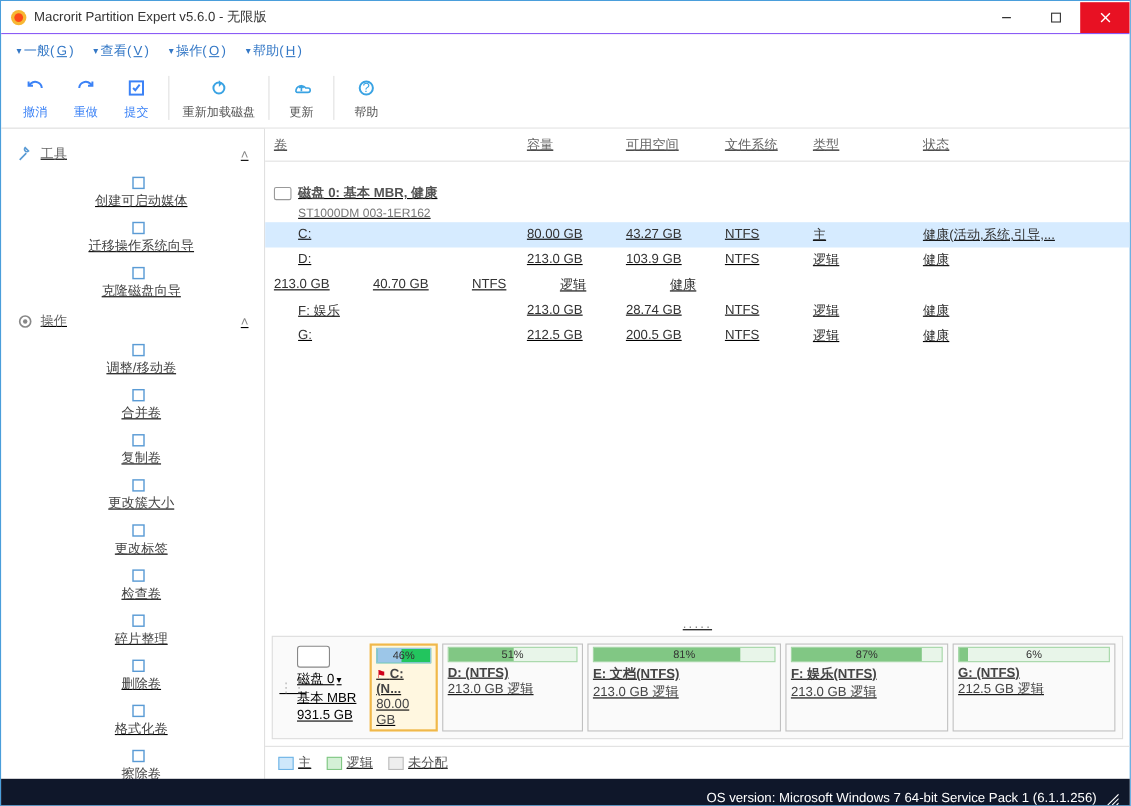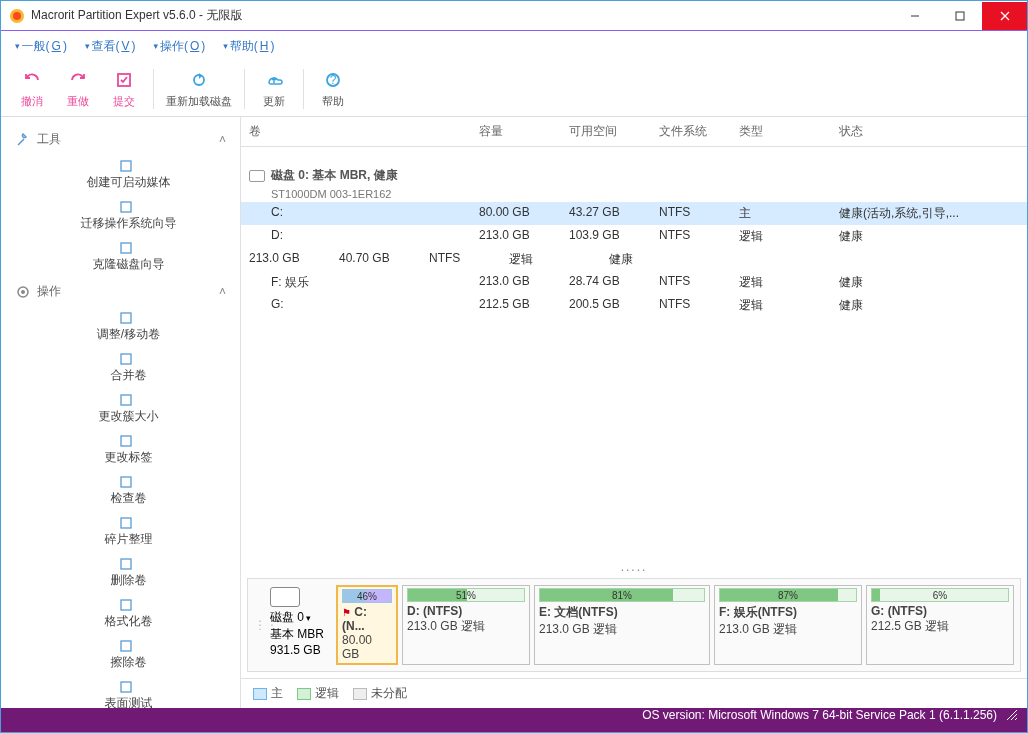--- a/index.html
+++ b/index.html
@@ -7,25 +7,25 @@
 .titlebar { height: 30px; background: #fff; display: flex; align-items: center; padding: 0 0 0 8px; border-bottom: 1px solid #8b5cf6; }
 .titlebar-icon { width: 16px; height: 16px; margin-right: 6px; }
 .titlebar-title { flex: 1; color: #333; font-size: 12px; }
 .win-btn { width: 45px; height: 28px; display: flex; align-items: center; justify-content: center; cursor: pointer; }
 .win-btn.close { background: #e81123; color: #fff; }
 .menubar { height: 30px; display: flex; align-items: center; padding: 0 14px; gap: 18px; color: #3478c6; }
 .menu-item { cursor: pointer; display: flex; align-items: center; gap: 2px; }
 .menu-item .u { text-decoration: underline; }
 .toolbar { height: 56px; display: flex; align-items: center; padding: 0 10px; gap: 4px; border-bottom: 1px solid #ddd; }
 .tb-btn { display: flex; flex-direction: column; align-items: center; justify-content: center; min-width: 42px; height: 50px; padding: 0 4px; cursor: pointer; color: #555; }
-.tb-btn.disabled { color: #ec4899; }
+.tb-btn.disabled { color: #3b82f6; }
 .tb-btn .ic { width: 24px; height: 24px; display: flex; align-items: center; justify-content: center; }
 .tb-btn .lbl { font-size: 11px; margin-top: 2px; }
 .tb-sep { width: 1px; height: 40px; background: #e0e0e0; margin: 0 4px; }
-.content { flex: 1; display: flex; min-height: 0; }
+.content { flex: 1; display: flex; min-height: 0; text-decoration: underline; }
 .sidebar { width: 240px; border-right: 1px solid #e0e0e0; overflow-y: auto; padding: 8px 0; }
 .side-group-hdr { display: flex; align-items: center; padding: 6px 14px; color: #666; font-size: 13px; }
 .side-group-hdr .ic { width: 16px; height: 16px; margin-right: 6px; }
 .side-group-hdr .chev { margin-left: auto; color: #888; }
 .side-item { display: flex; align-items: center; padding: 4px 14px 4px 30px; cursor: pointer; color: #444; flex-direction: column; }
 .side-item .ic { width: 16px; height: 16px; margin-right: 6px; display: flex; align-items: center; justify-content: center; }
 .main { flex: 1; display: flex; flex-direction: column; min-width: 0; }
 .vol-header { display: flex; background: #fff; border-bottom: 1px solid #e0e0e0; padding: 6px 0; color: #666; font-size: 12px; }
 .vol-header > div { padding: 0 8px; }
 .col-vol { width: 230px; }
@@ -45,26 +45,26 @@
 .dots { text-align: center; color: #888; padding: 4px 0; letter-spacing: 2px; }
 .diskmap { border: 1px solid #ddd; margin: 0 6px 6px 6px; padding: 6px; display: flex; gap: 4px; background: #fafafa; }
 .dm-handle { width: 8px; display: flex; align-items: center; color: #bbb; }
 .dm-disk { width: 78px; display: flex; flex-direction: column; align-items: flex-start; padding: 2px 4px; }
 .dm-disk .dicon { width: 30px; height: 20px; border: 1px solid #888; border-radius: 3px; background: #fff; margin-bottom: 2px; }
 .dm-part { border: 1px solid #c0c0c0; padding: 2px 4px; display: flex; flex-direction: column; font-size: 11px; color: #444; position: relative; }
 .dm-part.sel { border: 2px solid #f0b84a; background: #fff7e0; }
 .dm-bar { height: 14px; background: #e8f5e9; border: 1px solid #a5d6a7; position: relative; margin-bottom: 2px; }
 .dm-bar .fill { height: 100%; background: #81c784; }
 .dm-bar .pct { position: absolute; left: 50%; top: 0; transform: translateX(-50%); font-size: 10px; color: #333; line-height: 14px; }
-.dm-part.sel .dm-bar { background: #c4b5fd; border-color: #9cc6e8; }
+.dm-part.sel .dm-bar { background: #22c55e; border-color: #9cc6e8; }
 .dm-part.sel .dm-bar .fill { background: #9cc6e8; }
 .dm-part .flag { color: #d0021b; font-size: 10px; }
 .legend { display: flex; align-items: center; gap: 14px; padding: 6px 12px; border-top: 1px solid #e0e0e0; color: #555; }
 .lg-sw { width: 14px; height: 12px; border: 1px solid #aaa; display: inline-block; margin-right: 4px; vertical-align: middle; }
-.statusbar { height: 24px; background: #701a75; color: #fff; display: flex; align-items: flex-start; justify-content: flex-end; padding: 0 10px; font-size: 12px; }
+.statusbar { height: 24px; background: #0f172a; color: #fff; display: flex; align-items: flex-end; justify-content: flex-end; padding: 0 10px; font-size: 12px; }
 .statusbar .rs { margin-left: 8px; width: 12px; height: 12px; }
 svg { display: block; }
 </style>
 </head>
 <body>
 
 <div class="titlebar">
   <span class="titlebar-icon">
     <svg viewBox="0 0 16 16">
         <circle cx="8" cy="8" r="7" fill="#f7b733"></circle>
@@ -215,20 +215,28 @@
           </svg>
         </span>
         <span>合并卷</span>
       </div>
       <div class="side-item">
         <span class="ic">
           <svg width="14" height="14" viewBox="0 0 14 14">
             <rect x="2" y="2" width="10" height="10" fill="none" stroke="#5a9bd5" stroke-width="1.3"></rect>
           </svg>
         </span>
+        <span>复制卷</span>
+      </div>
+      <div class="side-item">
+        <span class="ic">
+          <svg width="14" height="14" viewBox="0 0 14 14">
+            <rect x="2" y="2" width="10" height="10" fill="none" stroke="#5a9bd5" stroke-width="1.3"></rect>
+          </svg>
+        </span>
         <span>更改簇大小</span>
       </div>
       <div class="side-item">
         <span class="ic">
           <svg width="14" height="14" viewBox="0 0 14 14">
             <rect x="2" y="2" width="10" height="10" fill="none" stroke="#5a9bd5" stroke-width="1.3"></rect>
           </svg>
         </span>
         <span>更改标签</span>
       </div>

